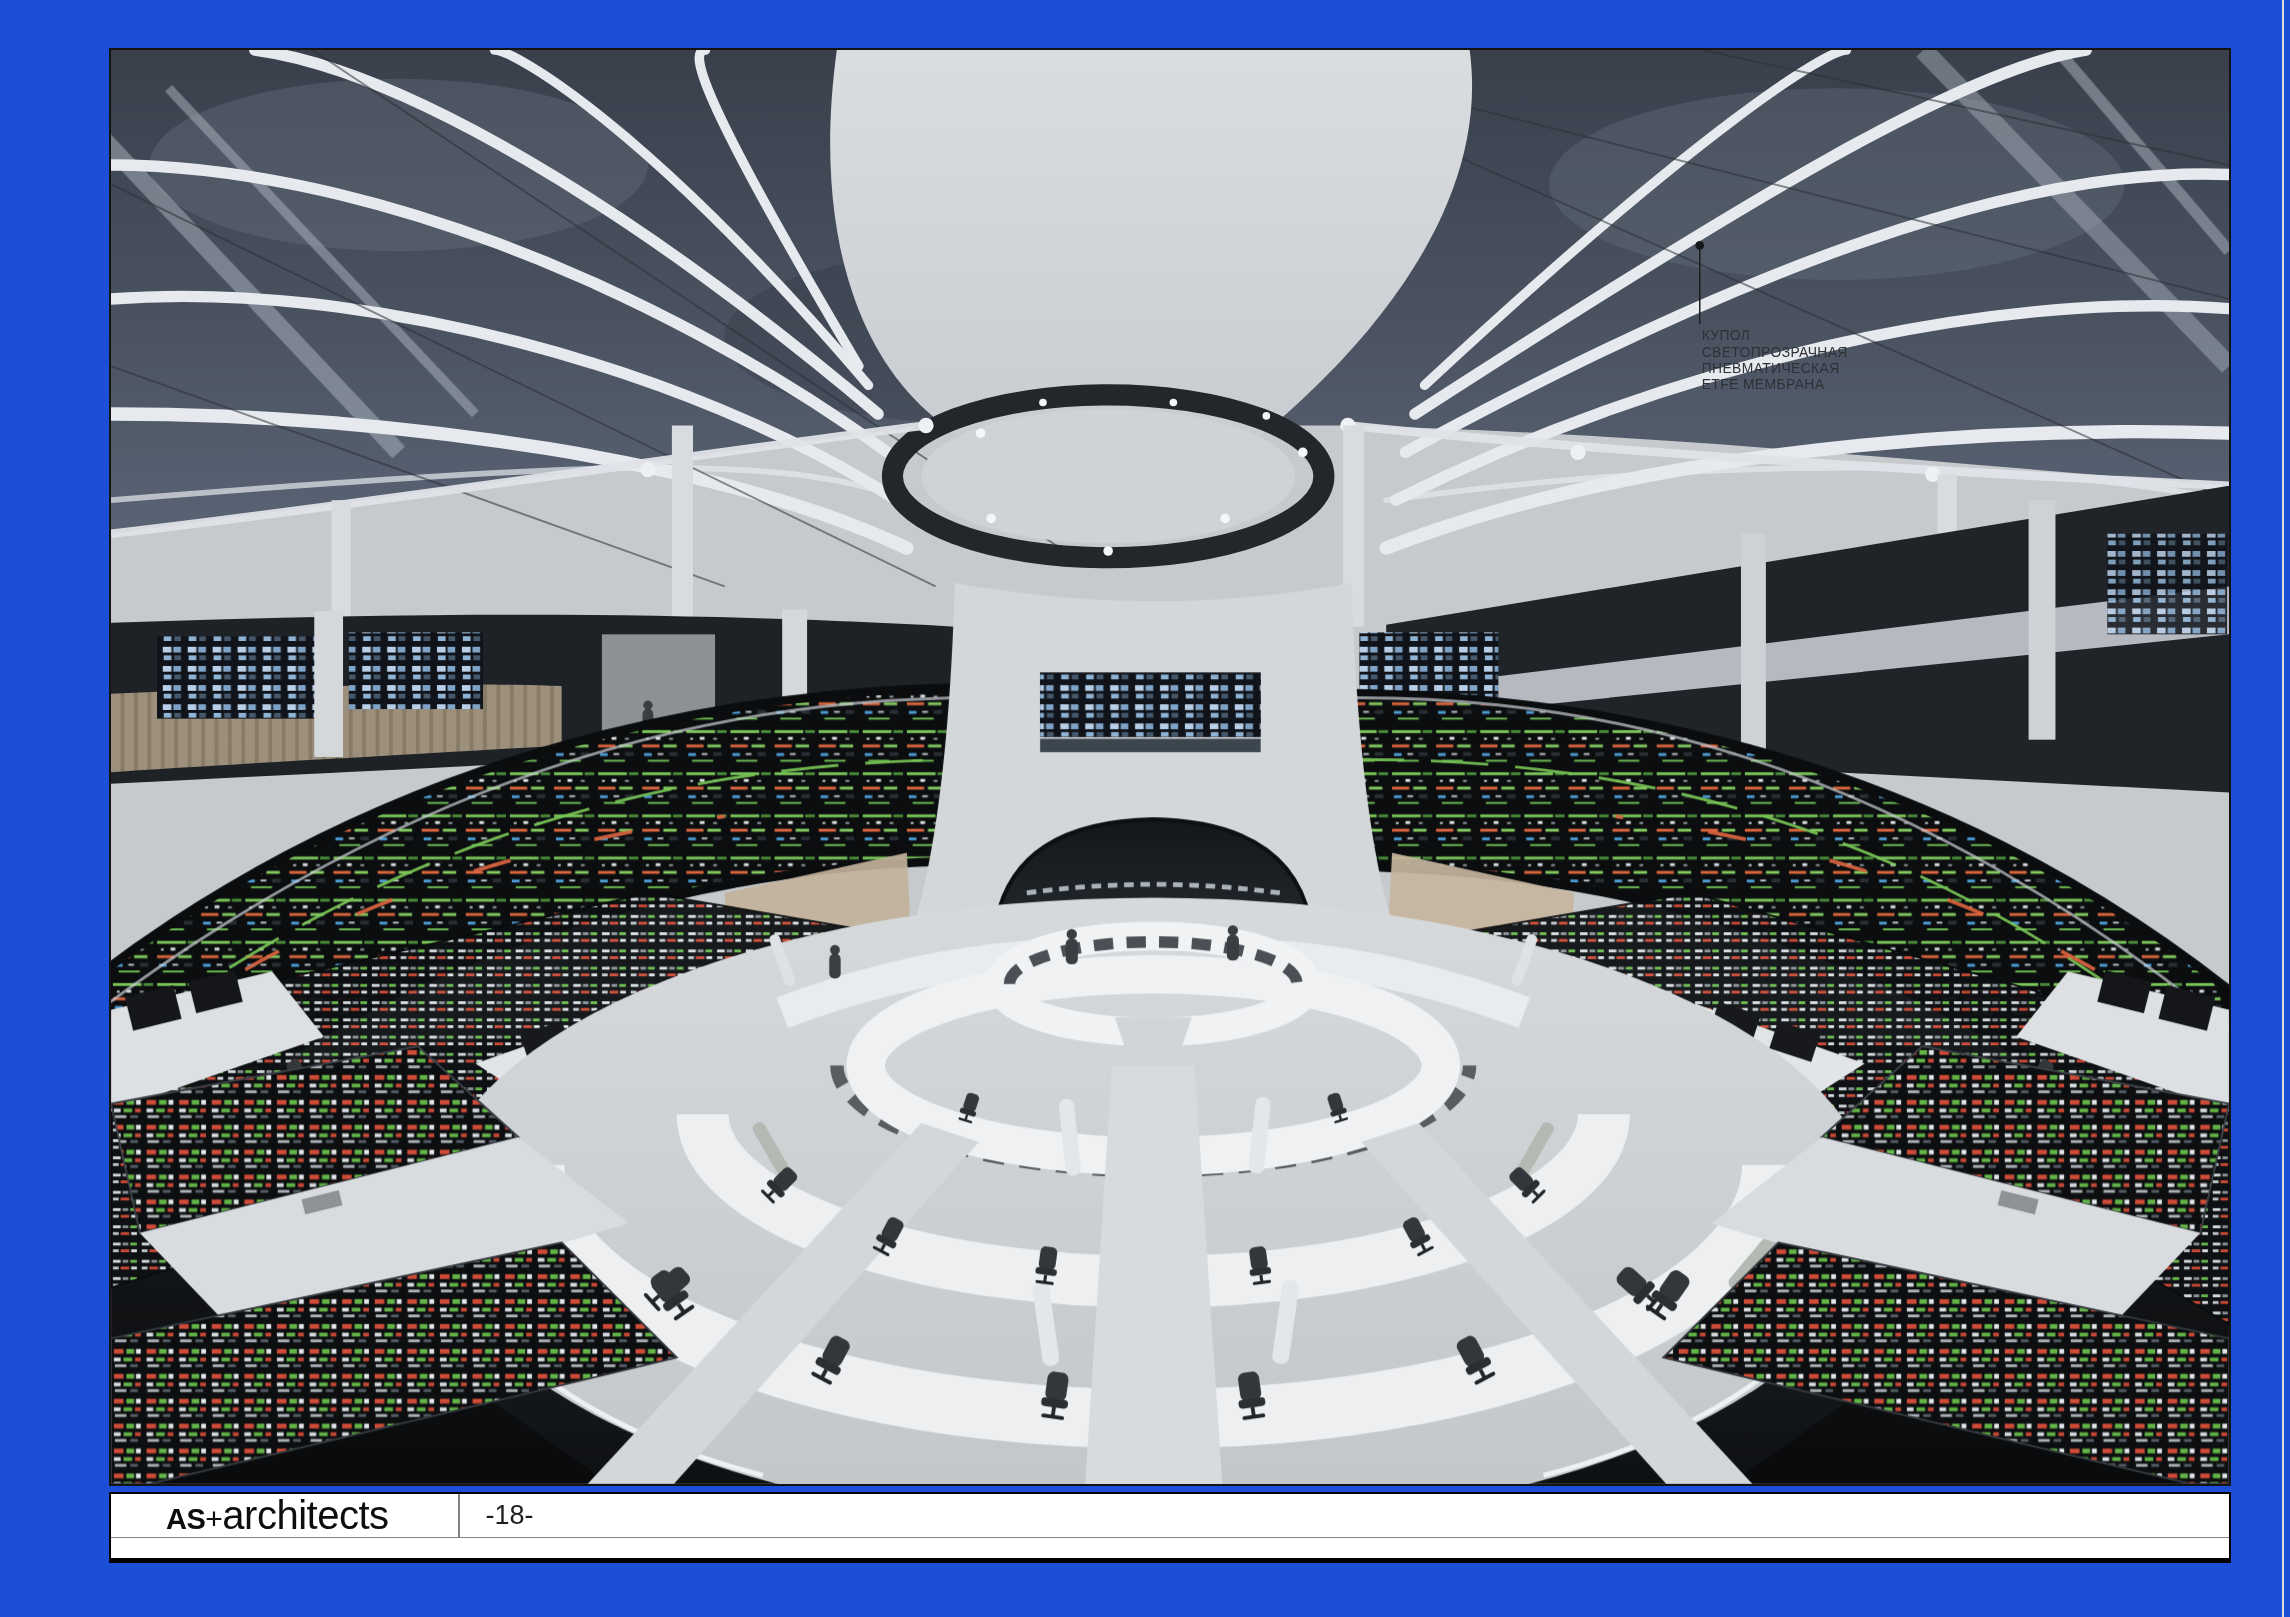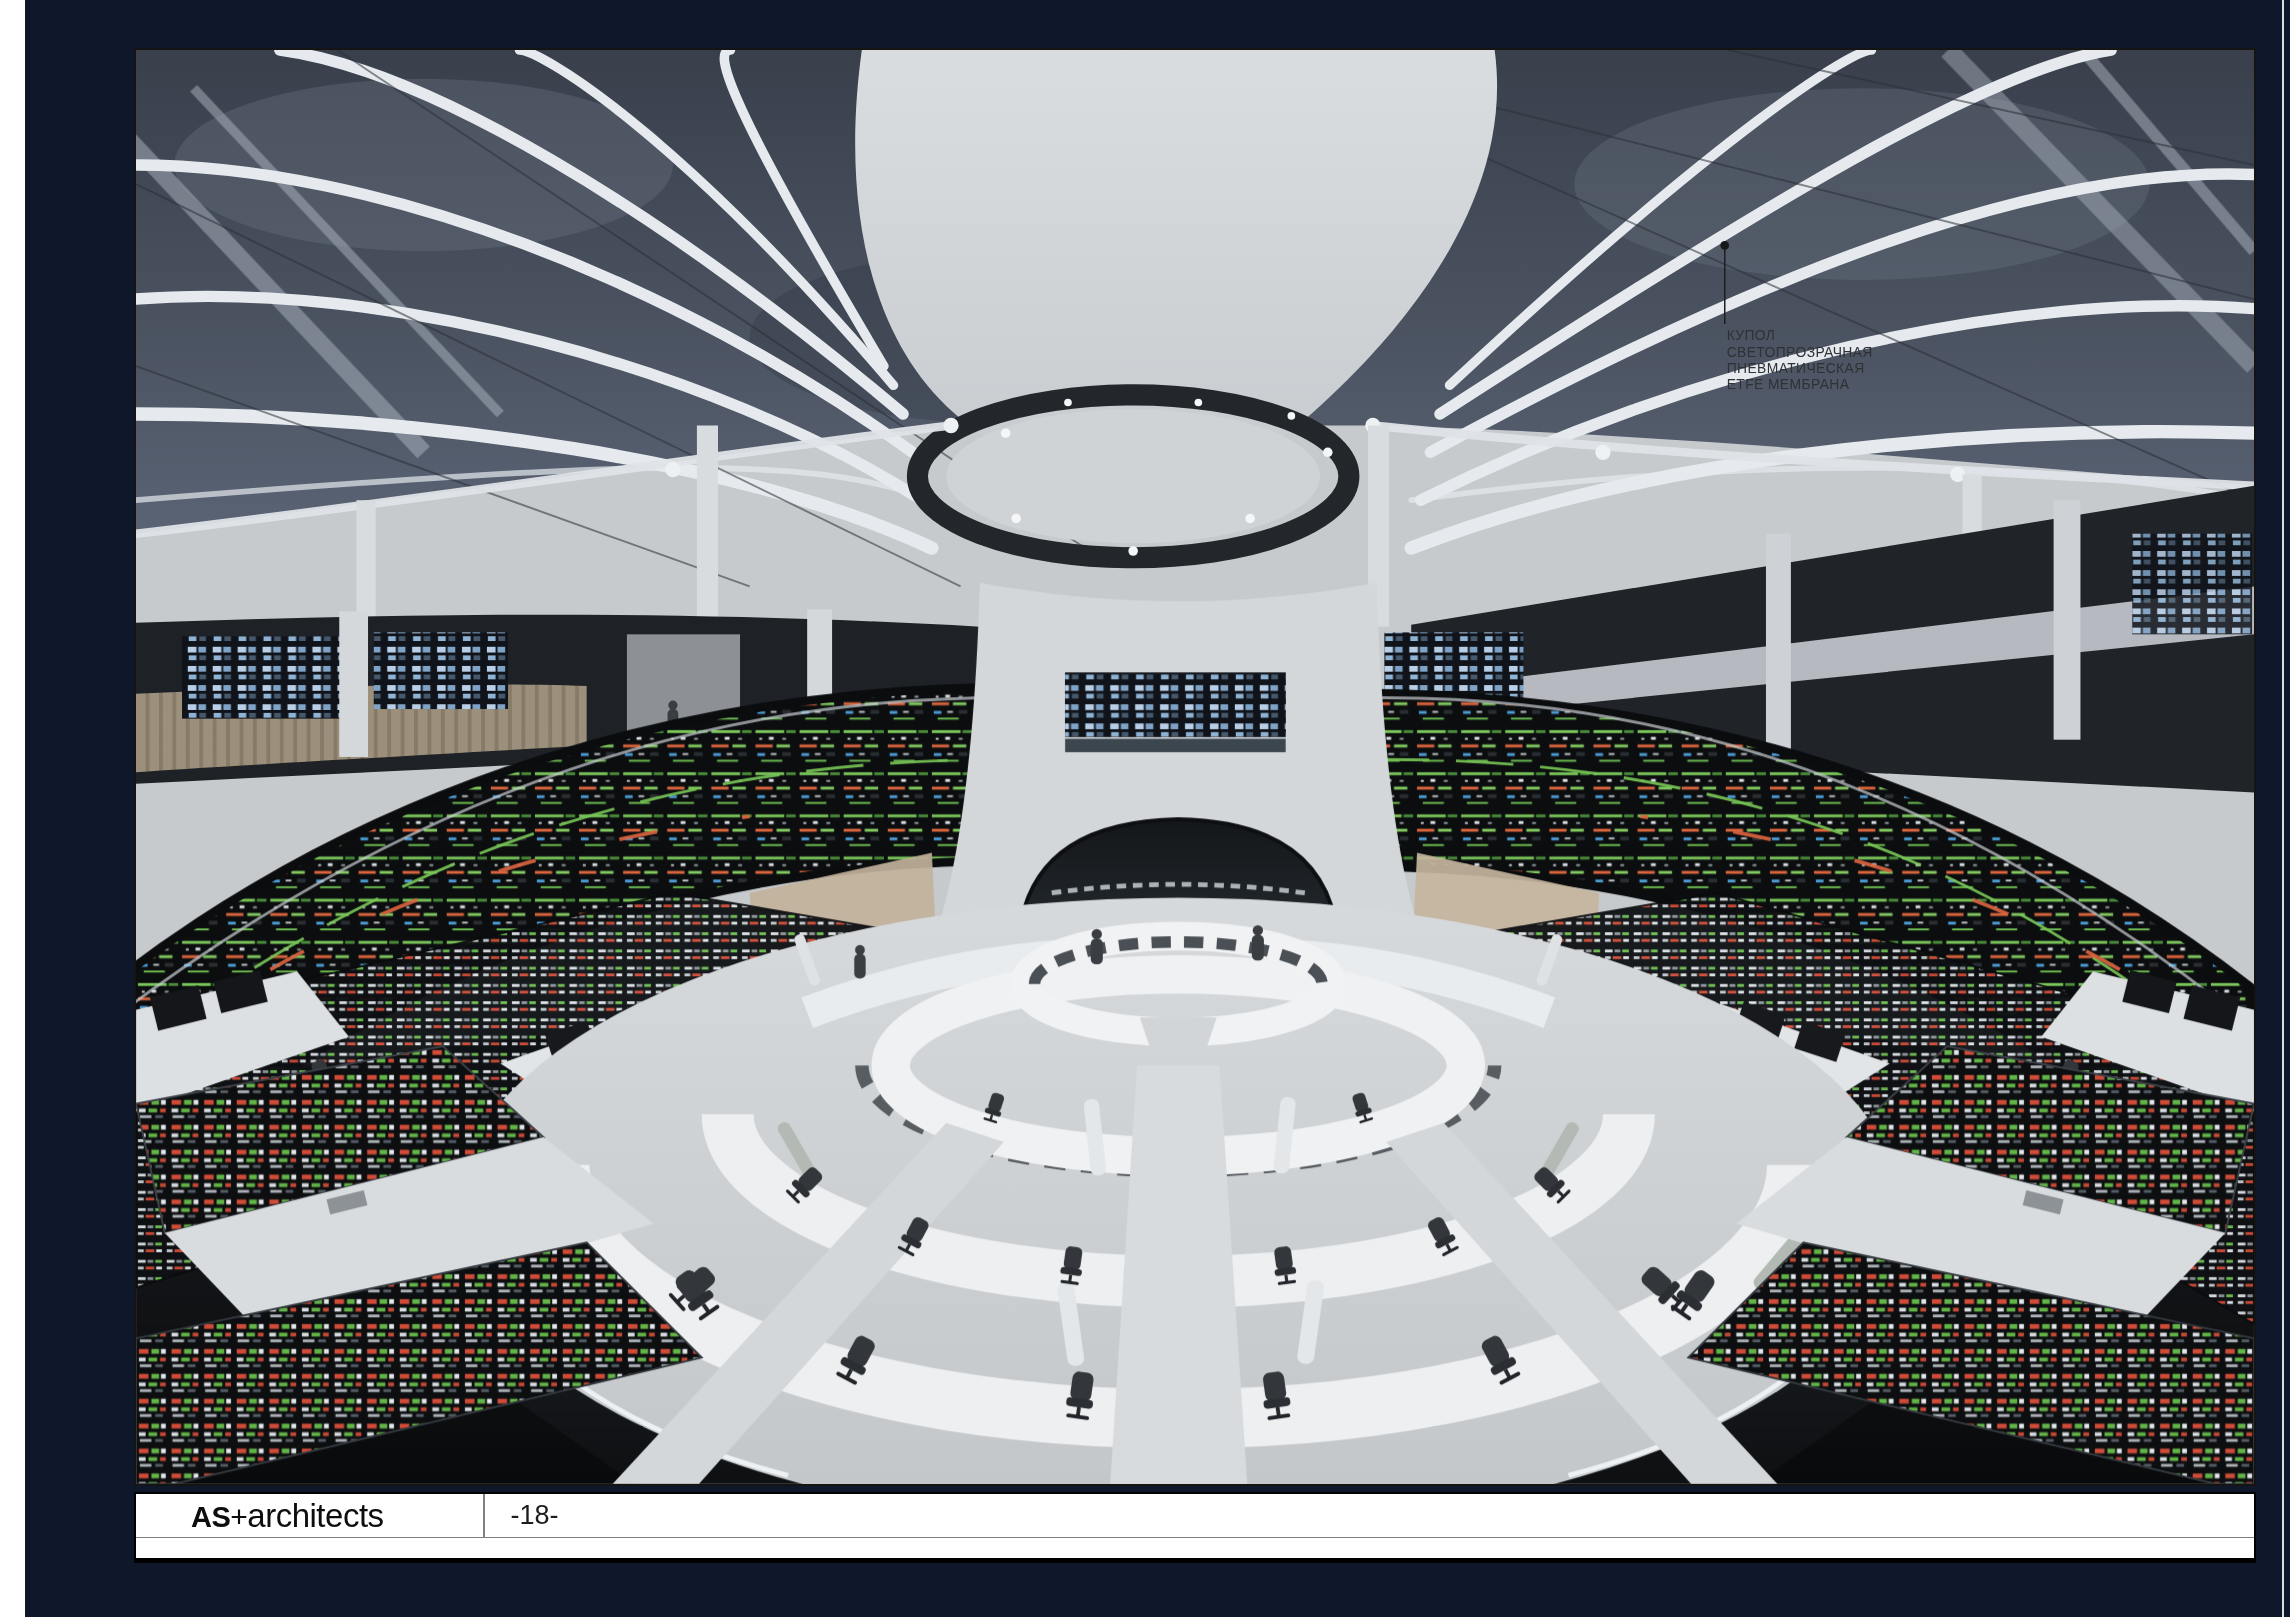--- a/index.html
+++ b/index.html
@@ -1,30 +1,30 @@
 <!DOCTYPE html>
 <html><head>
 <meta charset="utf-8">
 <style>
   html,body{margin:0;padding:0;background:#ffffff;}
   body{width:2290px;height:1618px;position:relative;font-family:"Liberation Sans",sans-serif;}
-  .sheet{position:absolute;inset:0;background:#0f172a;overflow:hidden;margin-left:25px;}
+  .sheet{position:absolute;inset:0;background:#1d4ed8;overflow:hidden;}
   .page-edge{position:absolute;top:0;right:5.8px;width:1.9px;height:1618px;background:#dcdee0;}
   .render-frame{position:absolute;left:109px;top:48px;width:2122px;height:1438px;border:2.9px solid #141414;box-sizing:border-box;background:#c9ccd0;}
   .render-frame svg{display:block;width:100%;height:100%;}
   .title-block{position:absolute;left:109px;top:1492px;width:2122px;height:71px;border:2.9px solid #000;border-bottom-width:5.8px;box-sizing:border-box;background:#fff;display:flex;flex-direction:column;}
   .tb-row1{height:43px;display:flex;border-bottom:1px solid #808080;}
   .tb-row2{flex:1;}
   .tb-cell-logo{width:348px;border-right:1px solid #808080;display:flex;align-items:center;padding-left:55px;box-sizing:border-box;}
   .tb-cell-caption{flex:1;display:flex;align-items:center;padding-left:50px;box-sizing:border-box;}
   .tb-cell-page{width:100px;border-left:1px solid #808080;display:flex;align-items:center;justify-content:center;box-sizing:border-box;}
   .logo{color:#0d0d0d;letter-spacing:-0.5px;white-space:nowrap;}
   .logo .l-bold{font-weight:bold;font-size:29px;}
   .logo .l-plus{font-weight:normal;font-size:30px;}
-  .logo .l-rest{font-weight:normal;font-size:33px;}
+  .logo .l-rest{font-weight:normal;font-size:40px;}
   .caption{font-size:24px;color:#1c1c1c;}
   .pagenum{font-size:27px;color:#1c1c1c;}
   text.callout{font-size:14.5px;fill:#2e3236;letter-spacing:0.4px;}
 </style>
 </head>
 <body>
 
 <div class="sheet">
   <div class="page-edge"></div>
 

